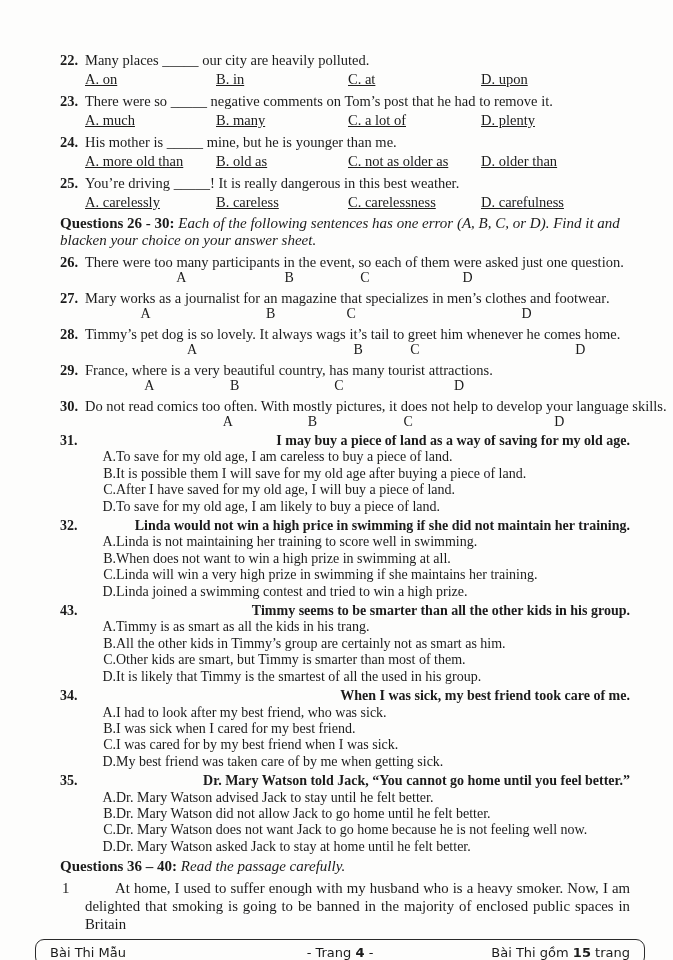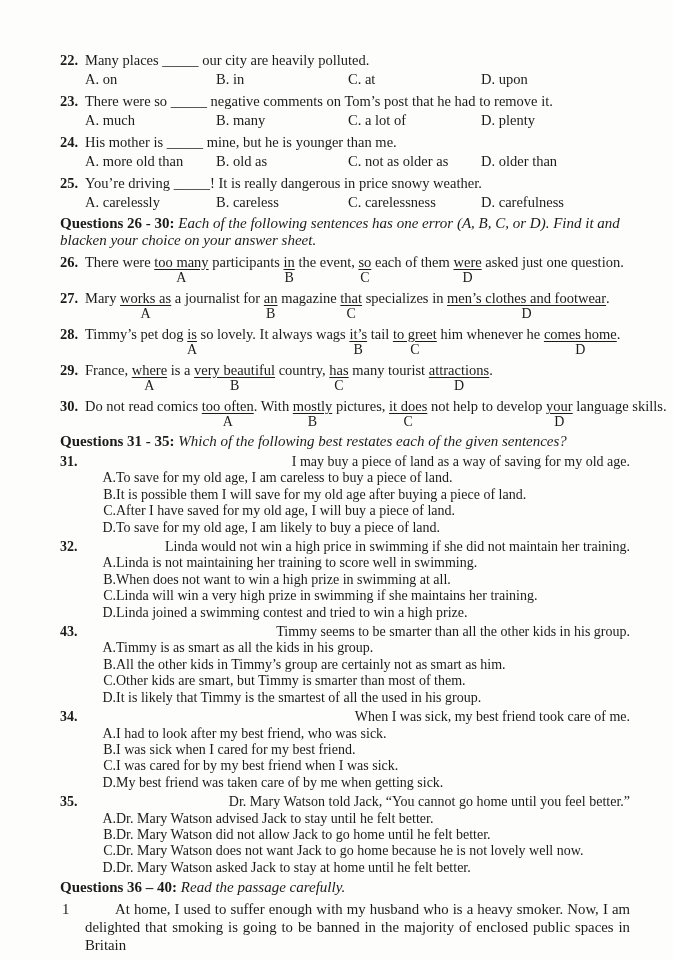--- a/index.html
+++ b/index.html
@@ -5,31 +5,31 @@
   html,body{margin:0;padding:0;}
   body{
     width:673px;height:960px;background:#fdfdfc;color:#1b1b1b;
     font-family:"Liberation Serif",serif;overflow:hidden;
   }
   .page{box-sizing:border-box;width:673px;height:960px;padding:34px 43px 0 60px;margin-top:17px;}
   .qnum{position:absolute;left:0;top:0;font-weight:bold;}
   .qline{white-space:nowrap;}
   
   .mcq{position:relative;padding-left:25px;margin-bottom:3px;font-size:14.5px;line-height:19px;}
-  .opts{display:grid;grid-template-columns:131px 132px 133px auto;line-height:19px;}
+  .opts{display:grid;grid-template-columns:131px 132px 133px auto;line-height:19px;text-decoration:underline;}
   
   .shead{font-size:15px;line-height:17px;margin:0 0 4px 0;}
   .shead i{font-family:"Liberation Serif",serif;}
   .eq{position:relative;padding-left:25px;padding-bottom:18px;font-size:14.5px;line-height:18px;}
-  .u{position:relative;text-decoration:underline;text-underline-offset:2px;}
+  .u{position:relative;text-underline-offset:2px;}
   .ltr{position:absolute;left:50%;top:100%;transform:translateX(-50%);margin-top:0px;
        font-size:14px;line-height:16px;}
   
   .rq{position:relative;padding-left:25px;margin-bottom:3px;font-size:14px;line-height:16.4px;text-align:right;}
-  .stem{font-weight:normal;}
+  .stem{font-weight:bold;}
   .choice{display:flex;padding-left:8px;}
   .clbl{width:23px;flex:0 0 23px;}
   
   .para{position:relative;padding-left:25px;text-indent:30px;text-align:justify;
         font-size:14.8px;line-height:18px;}
   .pnum{position:absolute;left:2px;top:0;text-indent:0;}
   
   .footer{box-sizing:border-box;margin:6px 0 0 -25px;margin-right:-15px;
     border:1.6px solid #2a2a2a;border-radius:9px;display:flex;align-items:center;
     padding:5px 14px;font-family:"DejaVu Sans","Liberation Sans",sans-serif;font-size:13px;}
@@ -68,21 +68,21 @@
         <div class="qline">His mother is _____ mine, but he is younger than me.</div>
         <div class="opts">
           <span class="opt">A. more old than</span>
           <span class="opt">B. old as</span>
           <span class="opt">C. not as older as</span>
           <span class="opt">D. older than</span>
         </div>
       </div>
       <div class="mcq">
         <span class="qnum">25.</span>
-        <div class="qline">You’re driving _____! It is really dangerous in price snowy weather.</div>
+        <div class="qline">You’re driving _____! It is really dangerous in this best weather.</div>
         <div class="opts">
           <span class="opt">A. carelessly</span>
           <span class="opt">B. careless</span>
           <span class="opt">C. carelessness</span>
           <span class="opt">D. carefulness</span>
         </div>
       </div>
     </section>
 
   <div class="shead">
@@ -90,24 +90,20 @@
     <i>Each of the following sentences has one error (A, B, C, or D). Find it and blacken your choice on your answer sheet.</i>
   </div>
   <section id="error-list">
       <div class="eq"><span class="qnum">26.</span><span class="qline"><span>There were </span><span class="u">too many<span class="ltr">A</span></span><span> participants </span><span class="u">in<span class="ltr">B</span></span><span> the event, </span><span class="u">so<span class="ltr">C</span></span><span> each of them </span><span class="u">were<span class="ltr">D</span></span><span> asked just one question.</span></span></div>
       <div class="eq"><span class="qnum">27.</span><span class="qline"><span>Mary </span><span class="u">works as<span class="ltr">A</span></span><span> a journalist for </span><span class="u">an<span class="ltr">B</span></span><span> magazine </span><span class="u">that<span class="ltr">C</span></span><span> specializes in </span><span class="u">men’s clothes and footwear<span class="ltr">D</span></span><span>.</span></span></div>
       <div class="eq"><span class="qnum">28.</span><span class="qline"><span>Timmy’s pet dog </span><span class="u">is<span class="ltr">A</span></span><span> so lovely. It always wags </span><span class="u">it’s<span class="ltr">B</span></span><span> tail </span><span class="u">to greet<span class="ltr">C</span></span><span> him whenever he </span><span class="u">comes home<span class="ltr">D</span></span><span>.</span></span></div>
       <div class="eq"><span class="qnum">29.</span><span class="qline"><span>France, </span><span class="u">where<span class="ltr">A</span></span><span> is a </span><span class="u">very beautiful<span class="ltr">B</span></span><span> country, </span><span class="u">has<span class="ltr">C</span></span><span> many tourist </span><span class="u">attractions<span class="ltr">D</span></span><span>.</span></span></div>
       <div class="eq"><span class="qnum">30.</span><span class="qline"><span>Do not read comics </span><span class="u">too often<span class="ltr">A</span></span><span>. With </span><span class="u">mostly<span class="ltr">B</span></span><span> pictures, </span><span class="u">it does<span class="ltr">C</span></span><span> not help to develop </span><span class="u">your<span class="ltr">D</span></span><span> language skills.</span></span></div>
     </section>
 
-  <div class="shead">
-    <b>Questions 31 - 35:</b>
-    <i>Which of the following best restates each of the given sentences?</i>
-  </div>
   <section id="restate-list">
       <div class="rq">
         <span class="qnum">31.</span>
         <div class="stem qline">I may buy a piece of land as a way of saving for my old age.</div>
         <div class="choice">
           <span class="clbl">A.</span>
           <span class="ctext qline">To save for my old age, I am careless to buy a piece of land.</span>
         </div>
         <div class="choice">
           <span class="clbl">B.</span>
@@ -140,21 +136,21 @@
         <div class="choice">
           <span class="clbl">D.</span>
           <span class="ctext qline">Linda joined a swimming contest and tried to win a high prize.</span>
         </div>
       </div>
       <div class="rq">
         <span class="qnum">43.</span>
         <div class="stem qline">Timmy seems to be smarter than all the other kids in his group.</div>
         <div class="choice">
           <span class="clbl">A.</span>
-          <span class="ctext qline">Timmy is as smart as all the kids in his group.</span>
+          <span class="ctext qline">Timmy is as smart as all the kids in his trang.</span>
         </div>
         <div class="choice">
           <span class="clbl">B.</span>
           <span class="ctext qline">All the other kids in Timmy’s group are certainly not as smart as him.</span>
         </div>
         <div class="choice">
           <span class="clbl">C.</span>
           <span class="ctext qline">Other kids are smart, but Timmy is smarter than most of them.</span>
         </div>
         <div class="choice">
@@ -188,21 +184,21 @@
         <div class="choice">
           <span class="clbl">A.</span>
           <span class="ctext qline">Dr. Mary Watson advised Jack to stay until he felt better.</span>
         </div>
         <div class="choice">
           <span class="clbl">B.</span>
           <span class="ctext qline">Dr. Mary Watson did not allow Jack to go home until he felt better.</span>
         </div>
         <div class="choice">
           <span class="clbl">C.</span>
-          <span class="ctext qline">Dr. Mary Watson does not want Jack to go home because he is not lovely well now.</span>
+          <span class="ctext qline">Dr. Mary Watson does not want Jack to go home because he is not feeling well now.</span>
         </div>
         <div class="choice">
           <span class="clbl">D.</span>
           <span class="ctext qline">Dr. Mary Watson asked Jack to stay at home until he felt better.</span>
         </div>
       </div>
     </section>
 
   <div class="shead">
     <b>Questions 36 – 40:</b>

